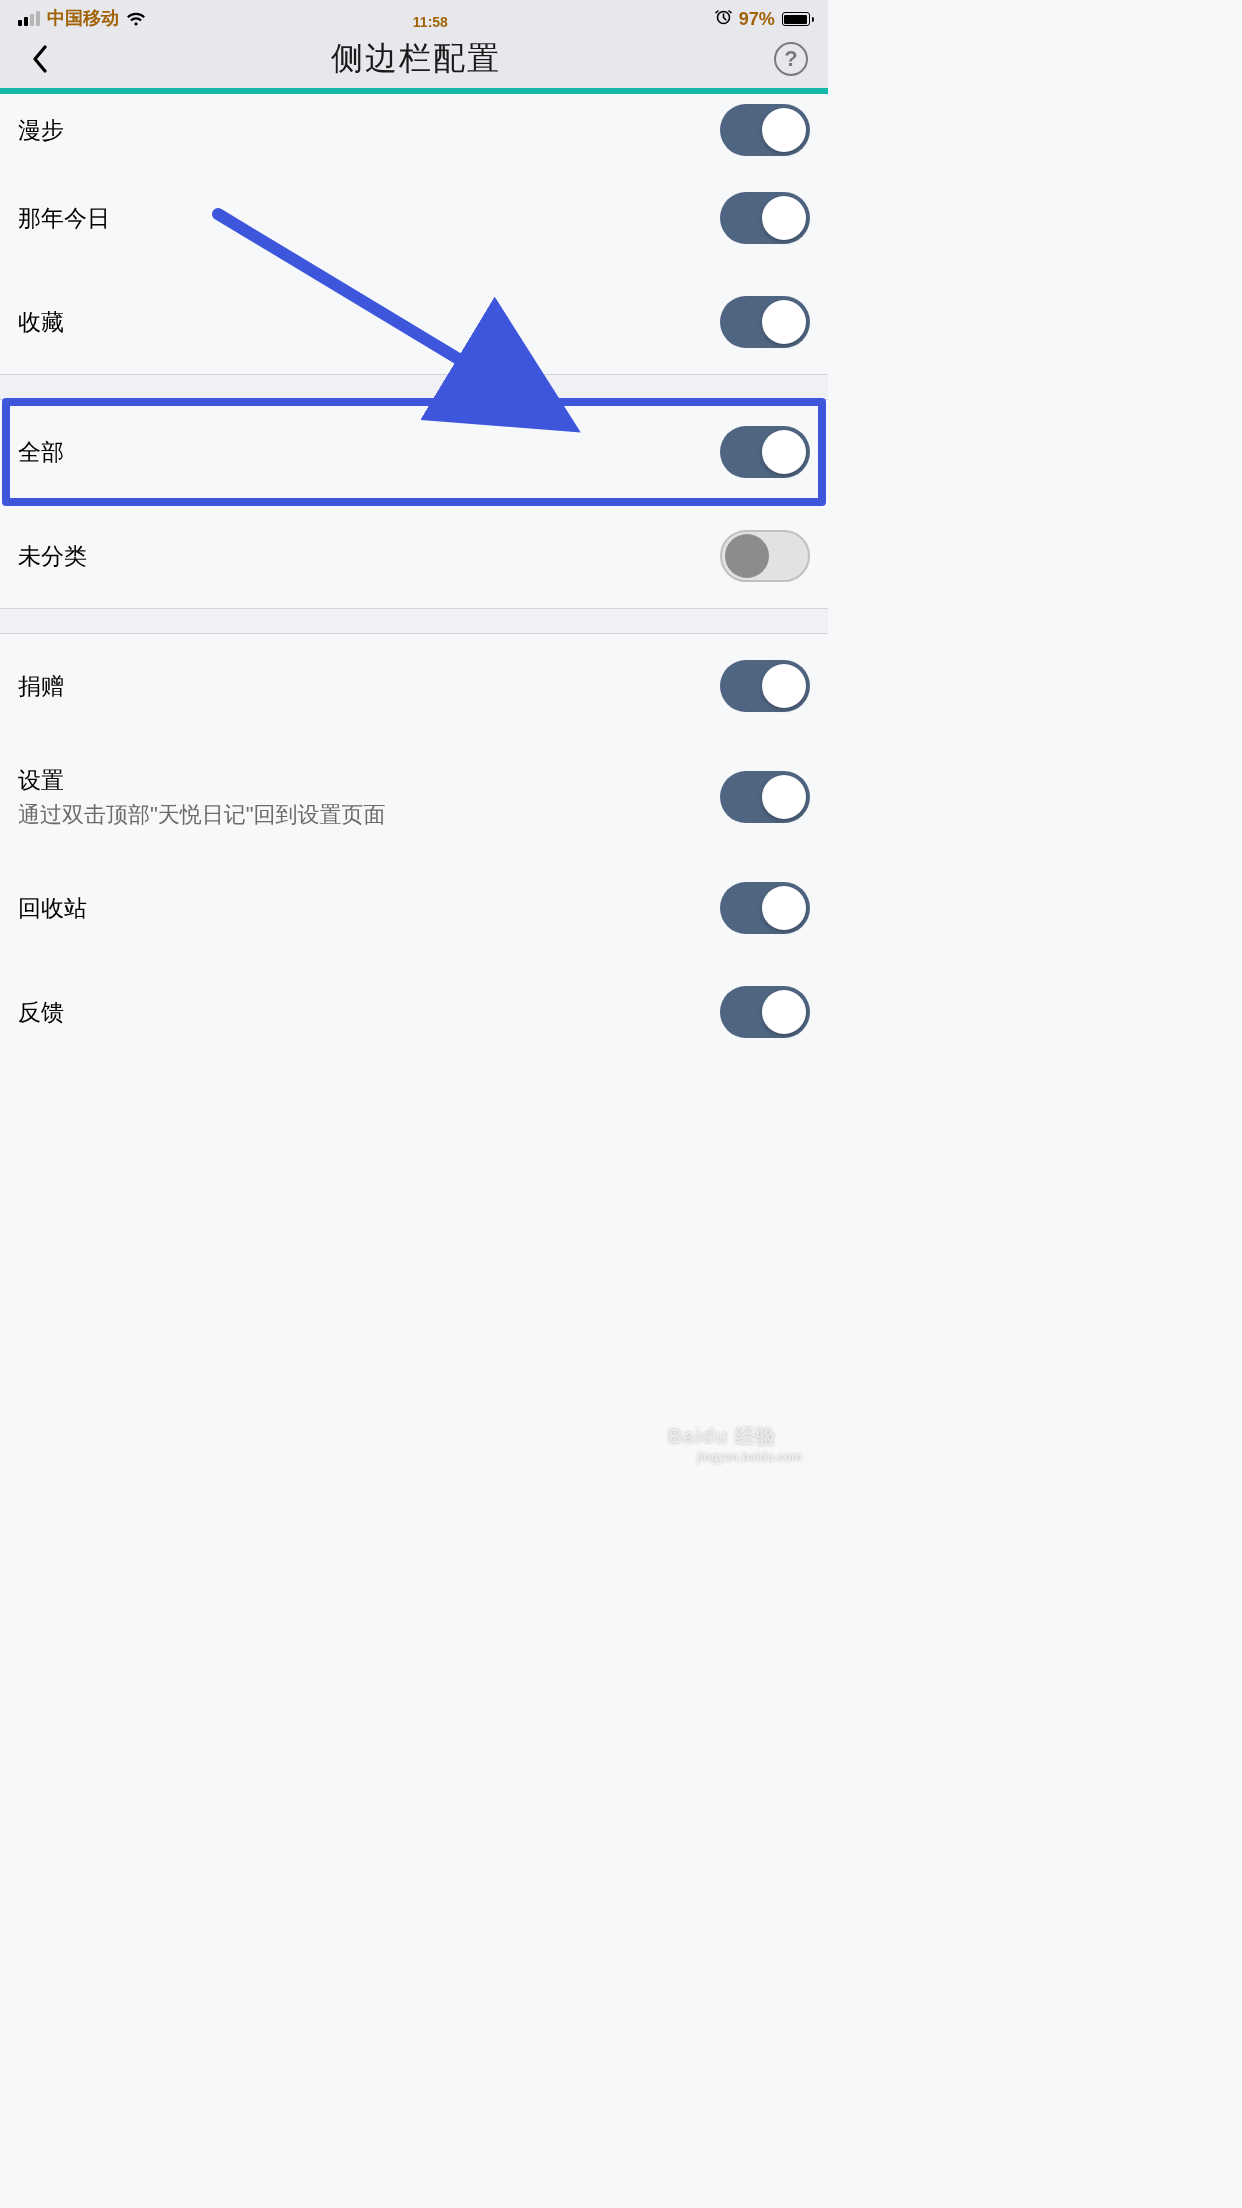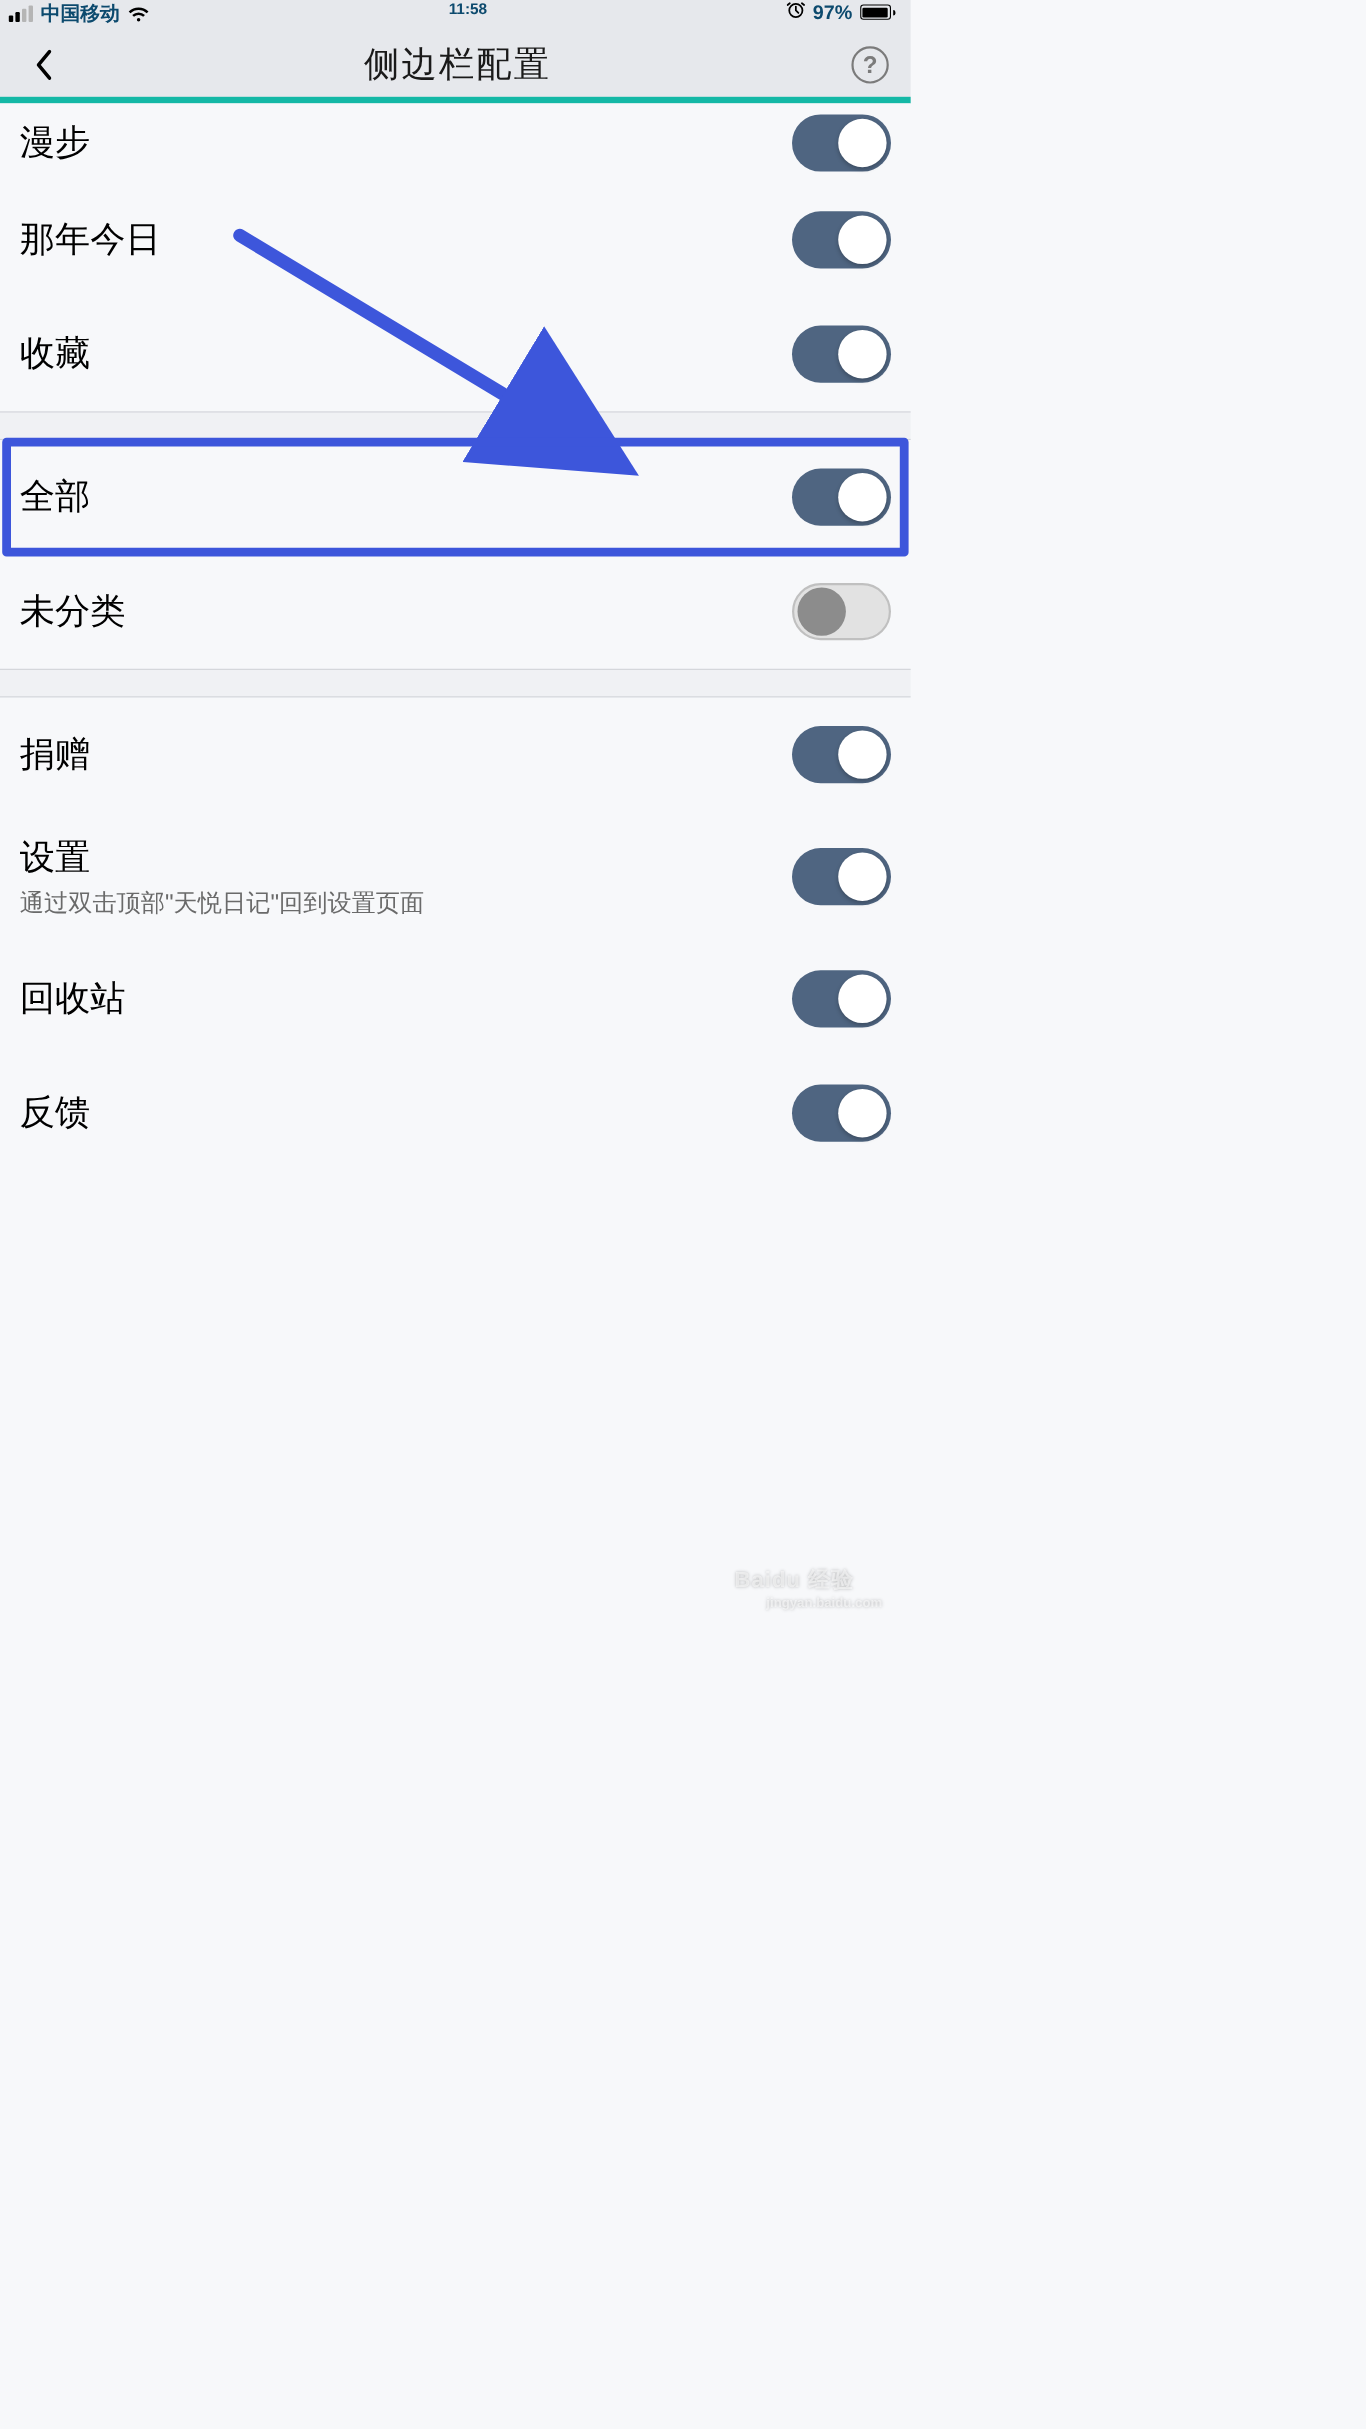--- a/index.html
+++ b/index.html
@@ -8,27 +8,27 @@
   font-family: -apple-system, "PingFang SC", "Helvetica Neue", sans-serif;
   background:#f7f8fa;
   color:#1a1a1a;
   overflow:hidden;
   position:relative;
 }
 
 .status-bar {
   height:30px;
   display:flex;
-  align-items:flex-start;
+  align-items:flex-end;
   justify-content:space-between;
-  padding:0 14px 0 8px;
+  padding:0 14px 0 18px;
   font-size:18px;
   font-weight:600;
   background:#e6e8ec;
-  color:#0c4a6e;
+  color:#a16207;
 }
 .status-left, .status-right { display:flex; align-items:center; gap:7px; }
 .status-center { font-size:14px; font-weight:600; }
 .signal { display:flex; align-items:flex-end; gap:2px; }
 .signal span { width:4px; background:#000; border-radius:1px; }
 .signal span:nth-child(1){height:6px;}
 .signal span:nth-child(2){height:9px;}
 .signal span:nth-child(3){height:12px;background:#b5b5b5;}
 .signal span:nth-child(4){height:15px;background:#b5b5b5;}
 .wifi-icon { width:20px; height:15px; position:relative; }
@@ -57,21 +57,21 @@
 .section-divider { height:26px; background:#f0f1f4; border-top:1px solid #d2d4d9; border-bottom:1px solid #d2d4d9; }
 .row {
   display:flex;
   align-items:center;
   justify-content:space-between;
   padding:0 18px 0 18px;
   min-height:104px;
   position:relative;
 }
 .row.compact { min-height:72px; }
-.row-label { font-size:32px; color:#000; }
+.row-label { font-size:23px; color:#000; }
 .row-sub { font-size:22px; color:#6a6a6a; margin-top:4px; }
 .row-text { display:flex; flex-direction:column; justify-content:center; }
 
 .toggle {
   width:90px; height:52px; border-radius:26px; position:relative;
   transition:background .2s;
   flex-shrink:0;
 }
 .toggle.on { background:#4f6581; }
 .toggle.off { background:#e2e2e2; border:2px solid #c0c0c0; }

